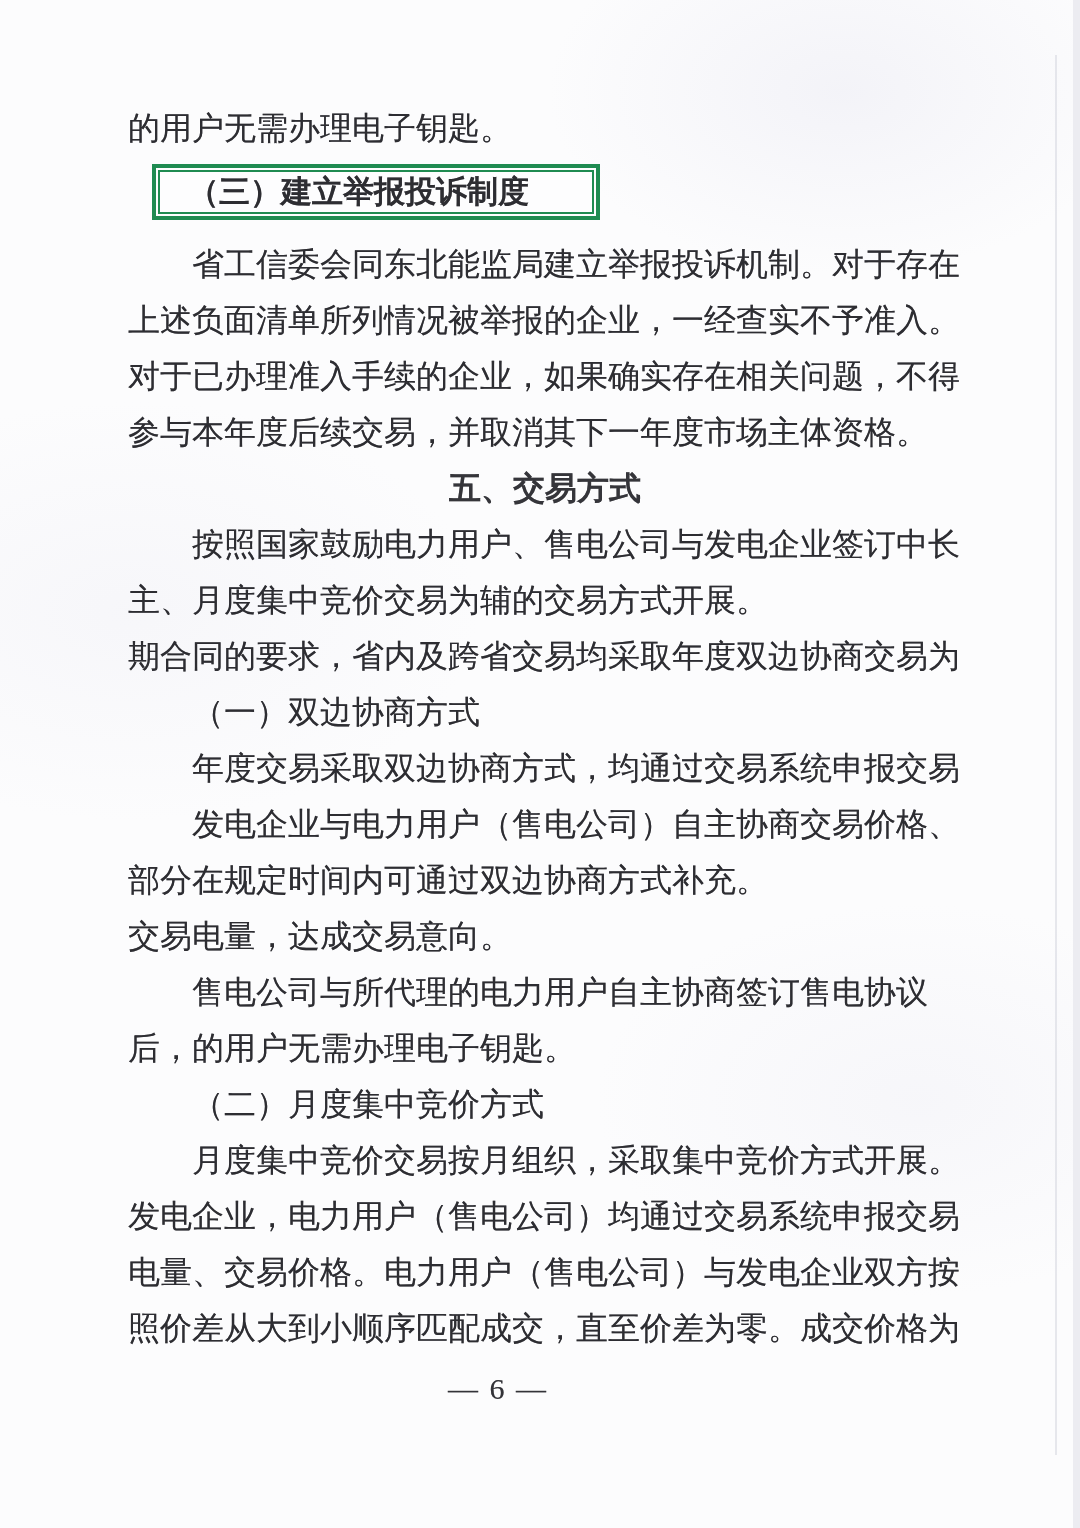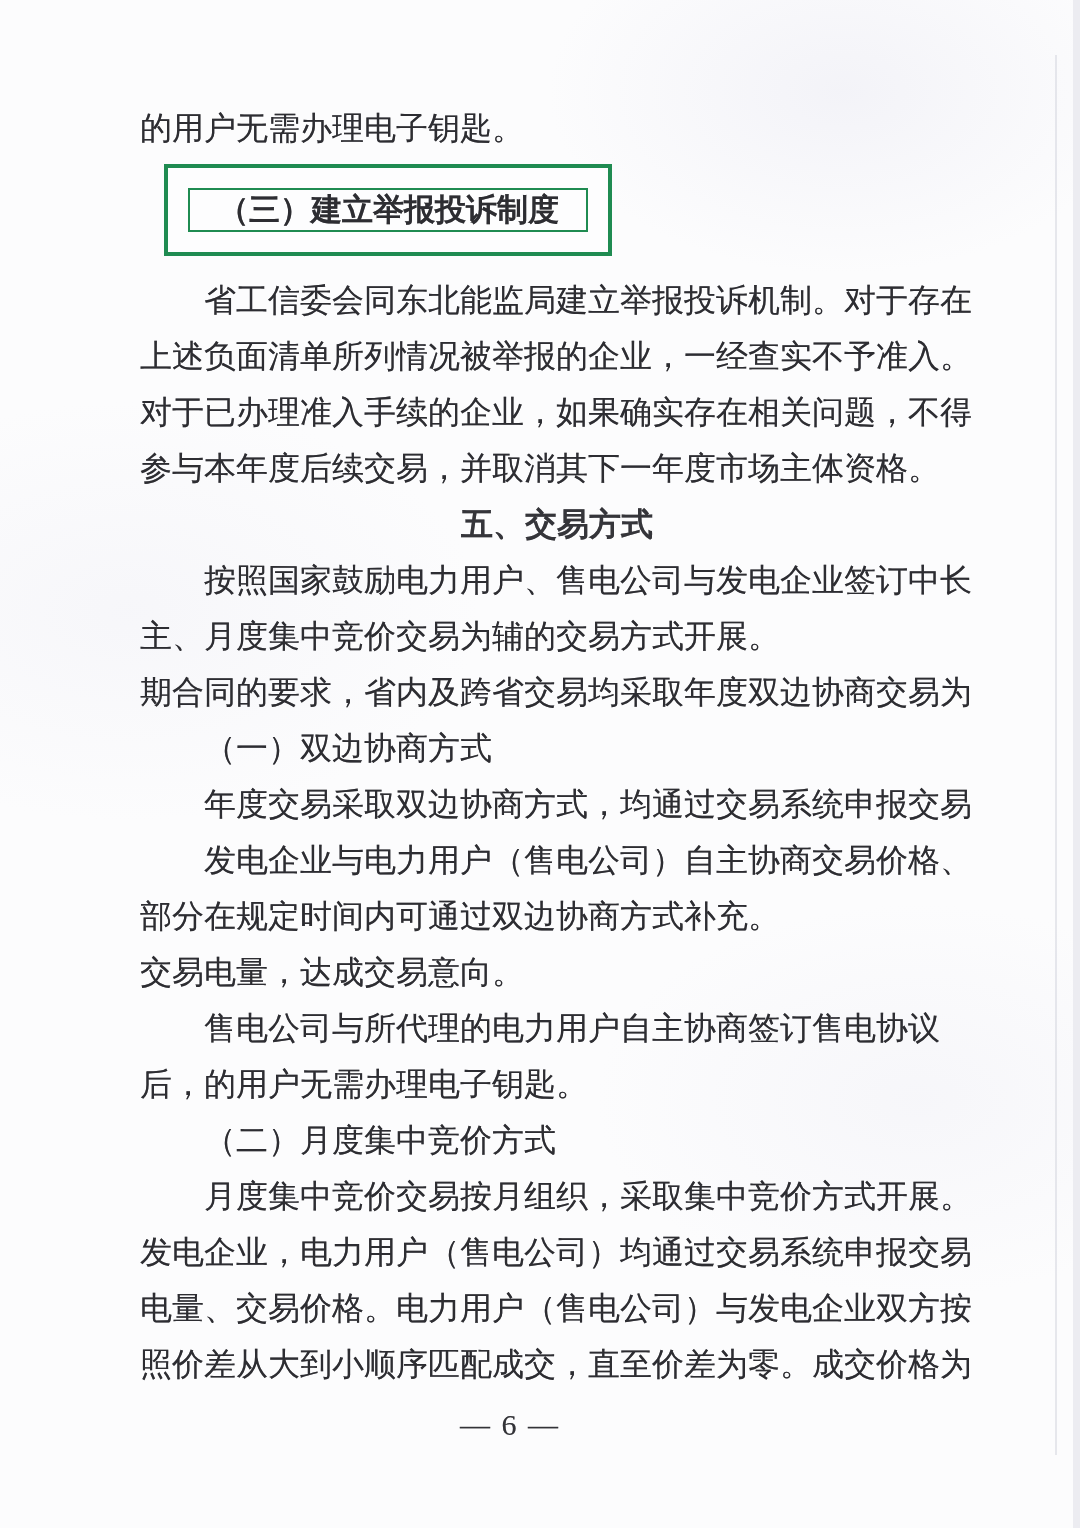--- a/index.html
+++ b/index.html
@@ -32,21 +32,21 @@
   .scan-edge-strip {
     position: absolute;
     right: 0;
     top: 0;
     width: 7px;
     height: 1528px;
     background: #ececf1;
   }
   .content {
     position: absolute;
-    left: 140px;
+    left: 128px;
     top: 100px;
     width: 770px;
   }
   .line {
     display: block;
     height: 56px;
     line-height: 56px;
     font-size: 32px;
     color: #2d2d32;
     letter-spacing: 0px;
@@ -61,21 +61,21 @@
     text-align: center;
   }
   .line.subheading {
     color: #2d2d32;
   }
   .boxed-outer {
     box-sizing: border-box;
     margin: 8px 0 16px 24px;
     width: 448px;
     border: 4px solid #1f8b51;
-    padding: 20px;
+    padding: 2px;
     background: #fdfdfe;
   }
   .boxed-inner {
     box-sizing: border-box;
     border: 2px solid #1f8b51;
     height: 44px;
     line-height: 40px;
     padding-left: 28px;
     font-size: 31px;
     font-weight: bold;

